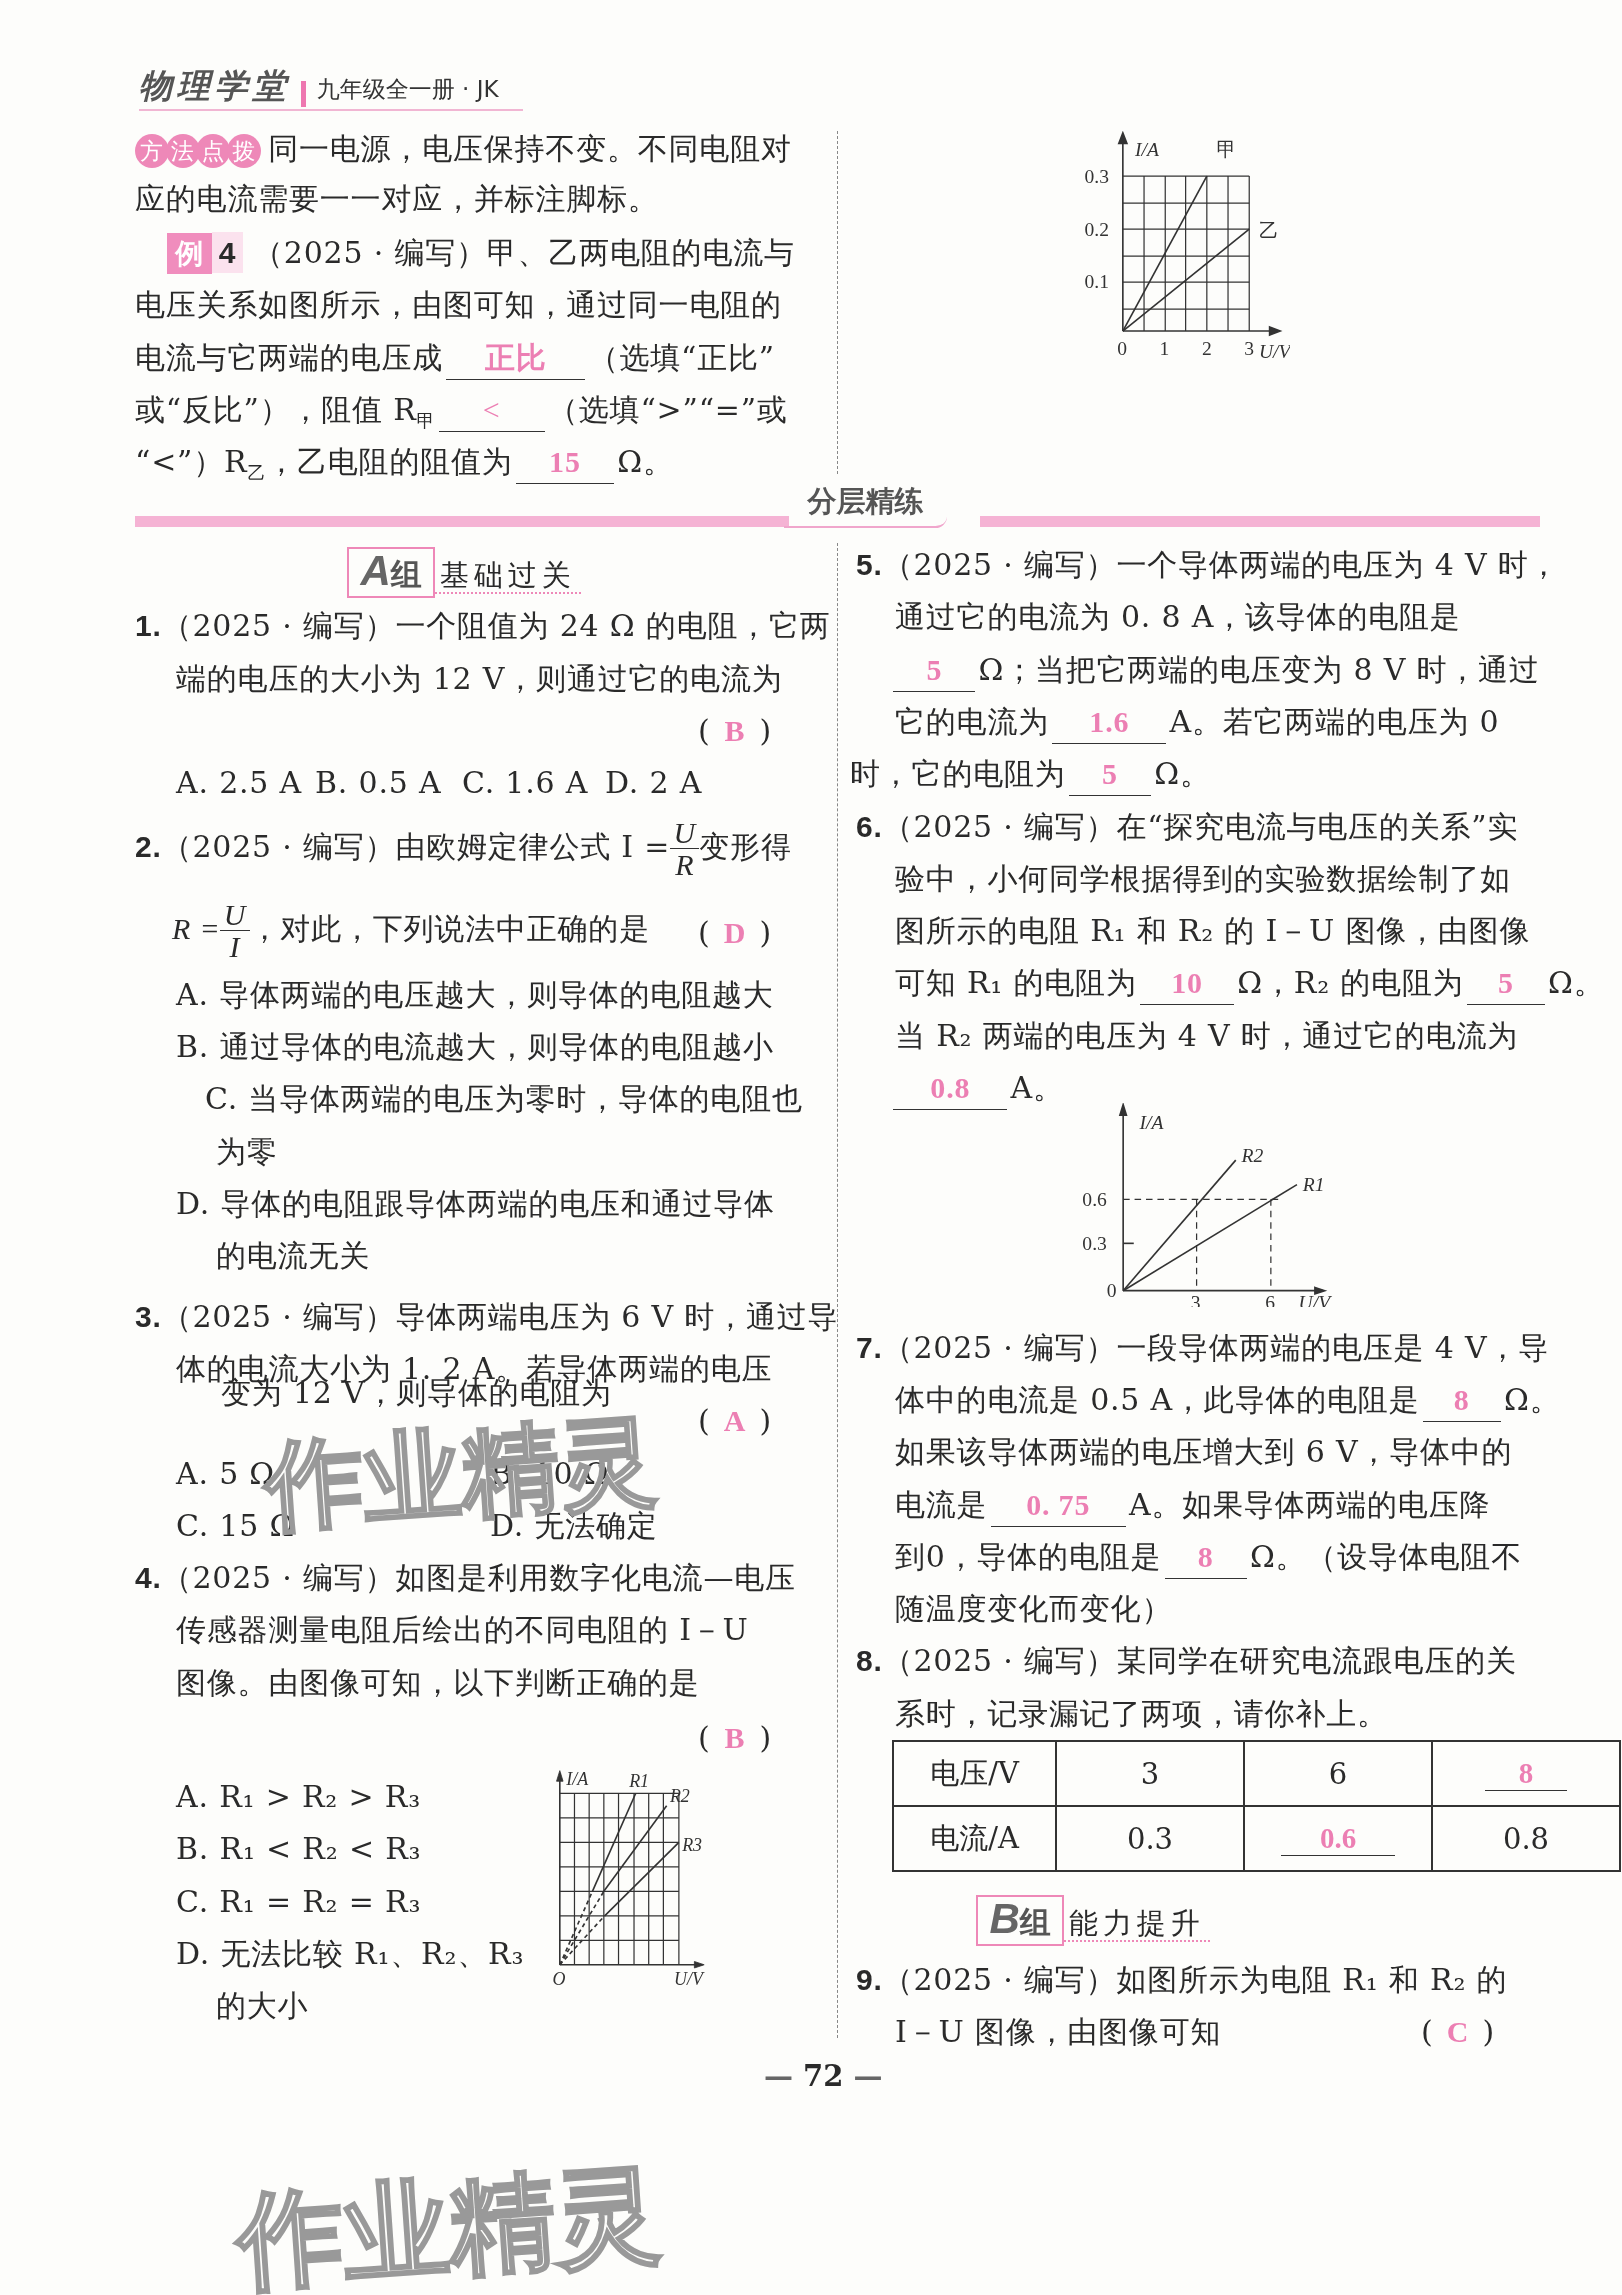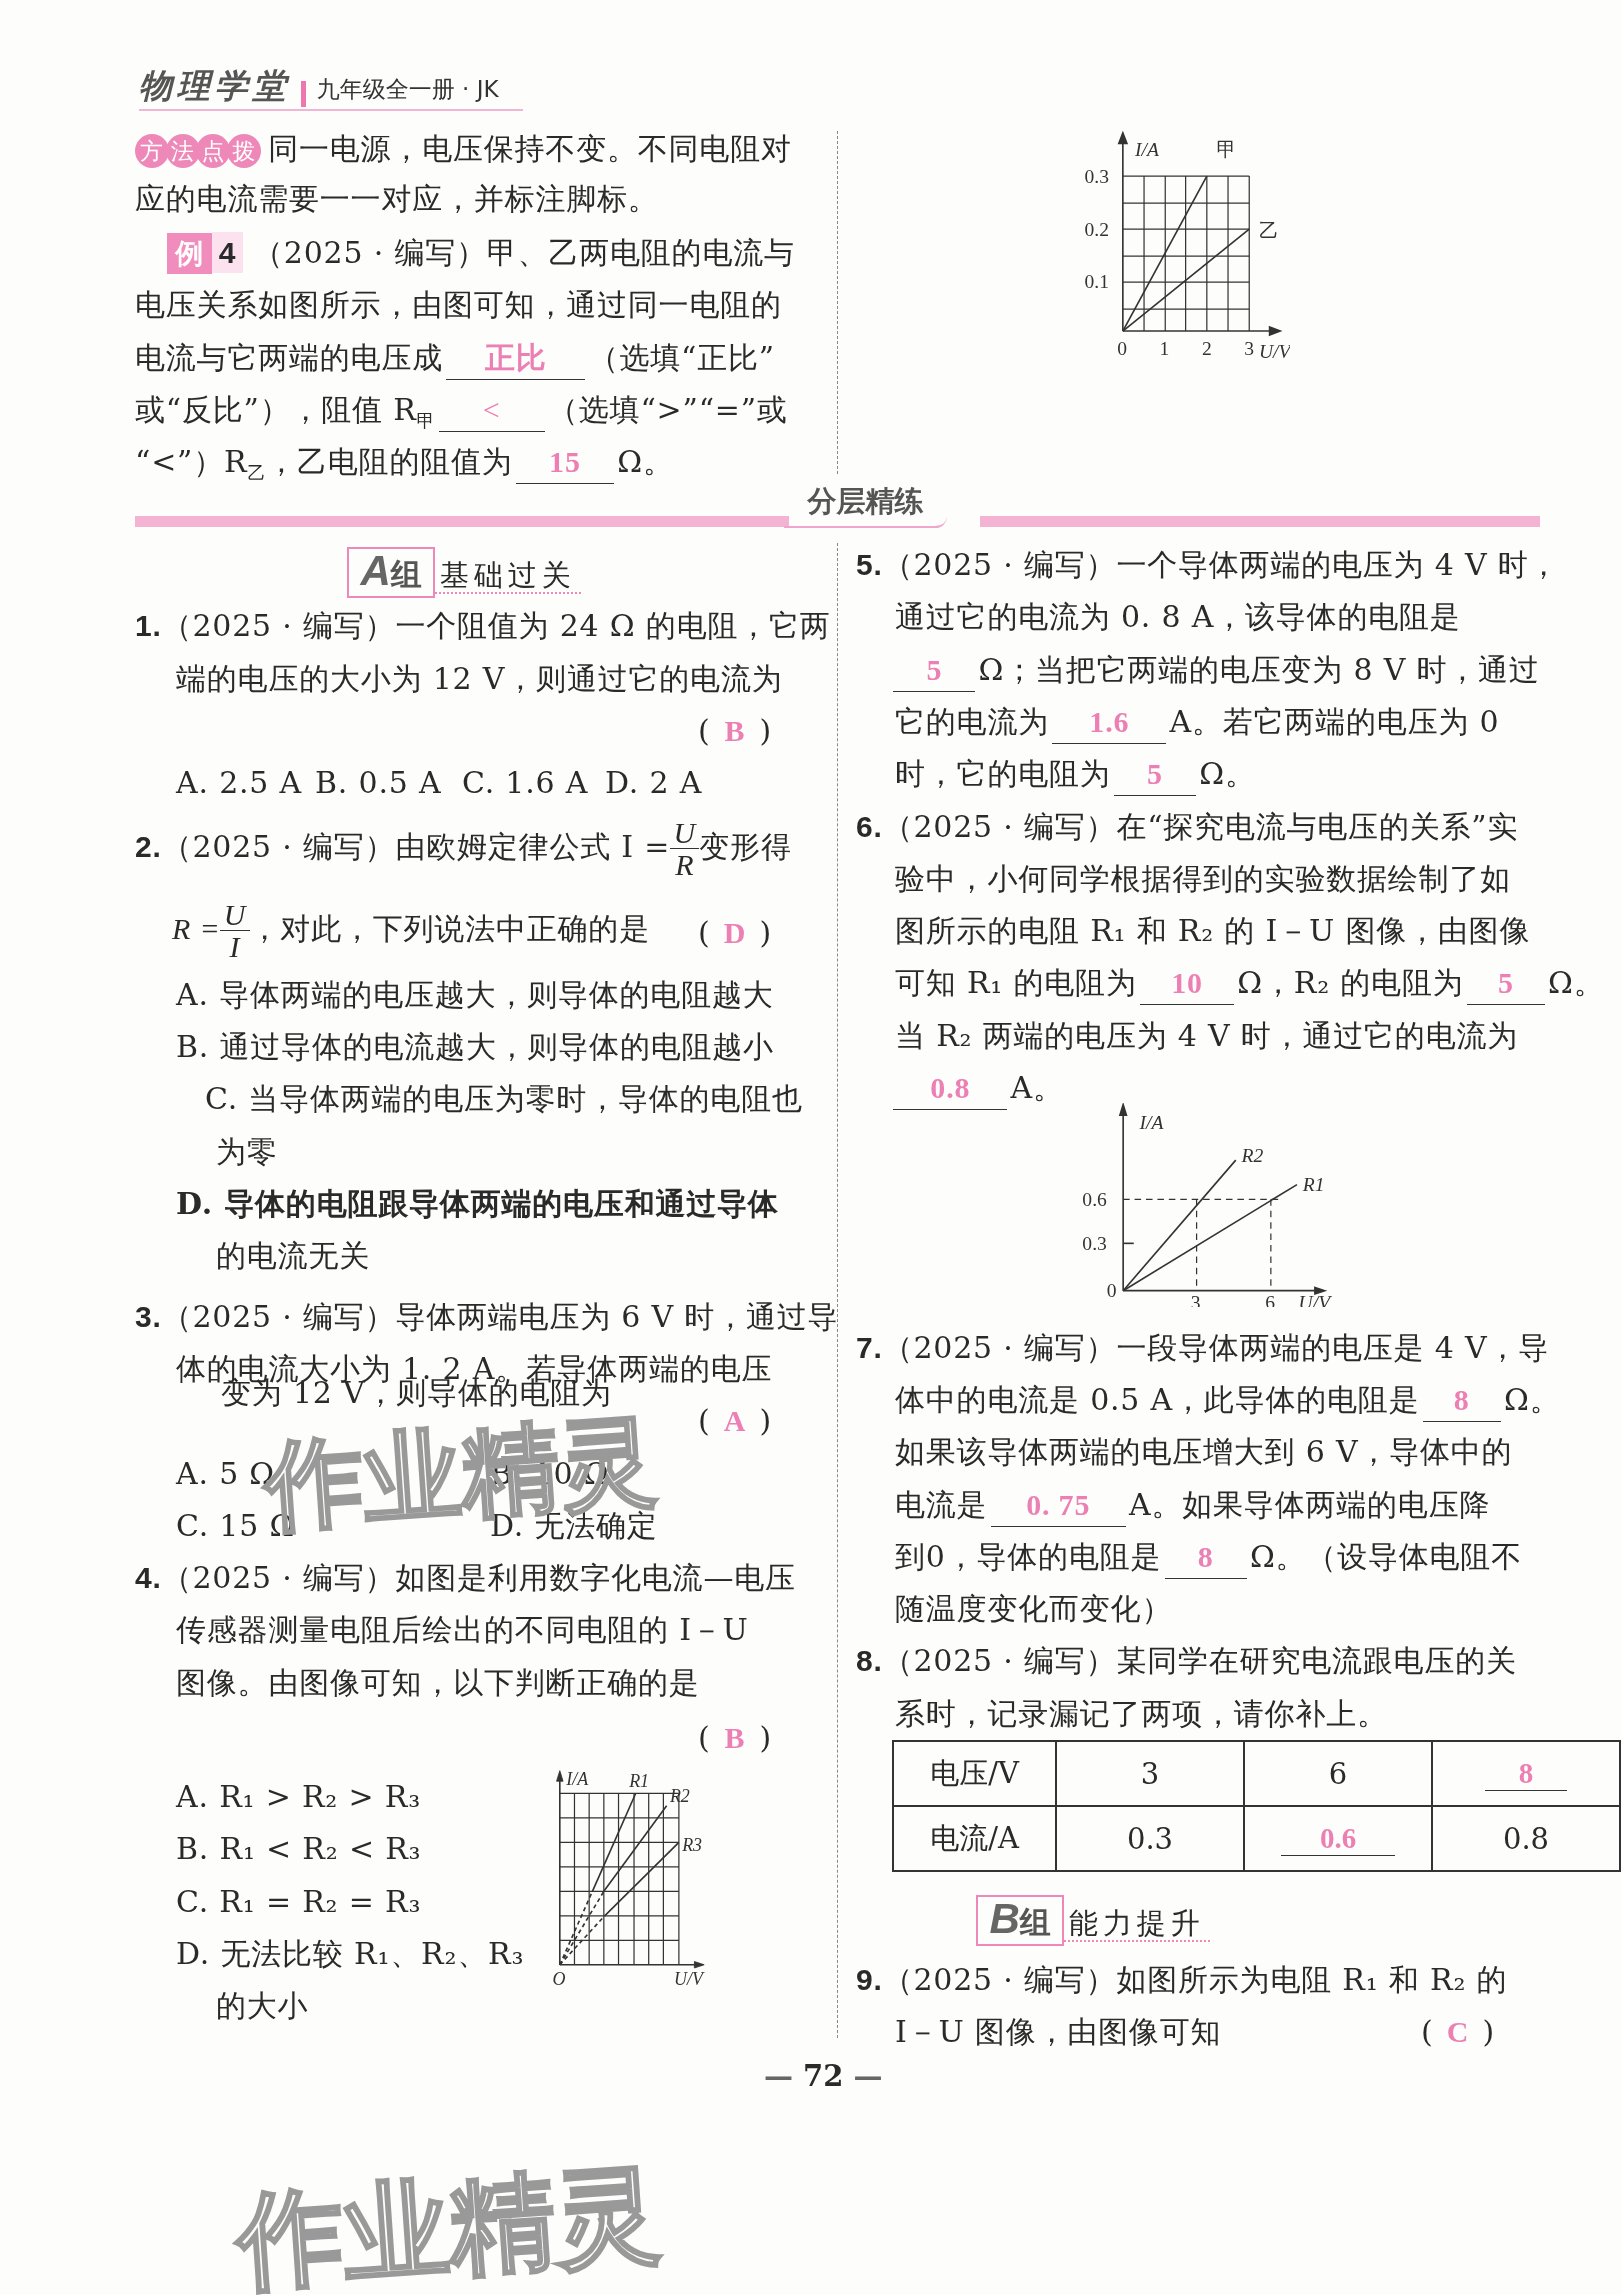--- a/index.html
+++ b/index.html
@@ -132,21 +132,21 @@
   <span class="it">R =</span><span class="frac">
       <span class="top">U</span>
       <span>I</span>
     </span><span>，对此，下列说法中正确的是</span>
 </div>
 <div class="abs line" style="left:698px; top:907px;"><span>(</span><span class="ans" style="display:inline-block;width:49px;text-align:center;">D</span><span>)</span></div>
 <div class="abs line" style="left:176px; top:969px;">A. 导体两端的电压越大，则导体的电阻越大</div>
 <div class="abs line" style="left:176px; top:1021px;">B. 通过导体的电流越大，则导体的电阻越小</div>
 <div class="abs line" style="left:184px; top:1073px;margin-left:21px;">C. 当导体两端的电压为零时，导体的电阻也</div>
 <div class="abs line" style="left:216px; top:1126px;">为零</div>
-<div class="abs line" style="left:176px; top:1178px;font-weight:bold;">D. 导体的电阻跟导体两端的电压和通过导体</div>
+<div class="abs line" style="left:176px; top:1178px;">D. 导体的电阻跟导体两端的电压和通过导体</div>
 <div class="abs line" style="left:216px; top:1230px;">的电流无关</div>
 
 <div class="abs line" style="left:135px; top:1291px;"><span class="num">3.</span><span>（2025 · 编写）导体两端电压为 6 V 时，通过导</span></div>
 <div class="abs line" style="left:176px; top:1343px;">体的电流大小为 1. 2 A。若导体两端的电压</div>
 <div class="abs line" style="left:176px; top:1367px;margin-left:45px;">变为 12 V，则导体的电阻为</div>
 <div class="abs line" style="left:698px; top:1395px;"><span>(</span><span class="ans" style="display:inline-block;width:49px;text-align:center;">A</span><span>)</span></div>
 <div class="abs line" style="left:176px; top:1448px;">A. 5 Ω</div>
 <div class="abs line" style="left:490px; top:1448px;">B. 10 Ω</div>
 <div class="abs line" style="left:176px; top:1500px;">C. 15 Ω</div>
 <div class="abs line" style="left:490px; top:1500px;">D. 无法确定</div>
@@ -200,21 +200,21 @@
     <text x="385" y="100">R3</text>
     <text x="226" y="265">O</text>
     <text x="375" y="265">U/V</text>
   </g>
 </svg>
 
 <div class="abs line" style="left:856px; top:539px;"><span class="num">5.</span><span>（2025 · 编写）一个导体两端的电压为 4 V 时，</span></div>
 <div class="abs line" style="left:895px; top:591px;">通过它的电流为 0. 8 A，该导体的电阻是</div>
 <div class="abs line" style="left:890px; top:644px;"><span class="blank ans" style="width:82px;">5</span><span>Ω；当把它两端的电压变为 8 V 时，通过</span></div>
 <div class="abs line" style="left:895px; top:696px;"><span>它的电流为</span><span class="blank ans" style="width:114px;">1.6</span><span>A。若它两端的电压为 0</span></div>
-<div class="abs line" style="left:895px; top:748px;"><span>时，它的电阻为</span><span class="blank ans" style="width:82px;">5</span><span>Ω。</span></div>
+<div class="abs line" style="left:850px; top:748px;"><span>时，它的电阻为</span><span class="blank ans" style="width:82px;">5</span><span>Ω。</span></div>
 
 <div class="abs line" style="left:856px; top:801px;"><span class="num">6.</span><span>（2025 · 编写）在“探究电流与电压的关系”实</span></div>
 <div class="abs line" style="left:895px; top:853px;">验中，小何同学根据得到的实验数据绘制了如</div>
 <div class="abs line" style="left:895px; top:905px;">图所示的电阻 R₁ 和 R₂ 的 I－U 图像，由图像</div>
 <div class="abs line" style="left:895px; top:957px;"><span>可知 R₁ 的电阻为</span><span class="blank ans" style="width:94px;">10</span><span>Ω，R₂ 的电阻为</span><span class="blank ans" style="width:78px;">5</span><span>Ω。</span></div>
 <div class="abs line" style="left:895px; top:1010px;">当 R₂ 两端的电压为 4 V 时，通过它的电流为</div>
 <div class="abs line" style="left:890px; top:1062px;"><span class="blank ans" style="width:114px;">0.8</span><span>A。</span></div>
 
 <svg class="abs" style="left:1078px; top:1103px;" width="278" height="204" viewBox="0 0 340 250">
   <g stroke="#333" fill="none" stroke-width="2">

